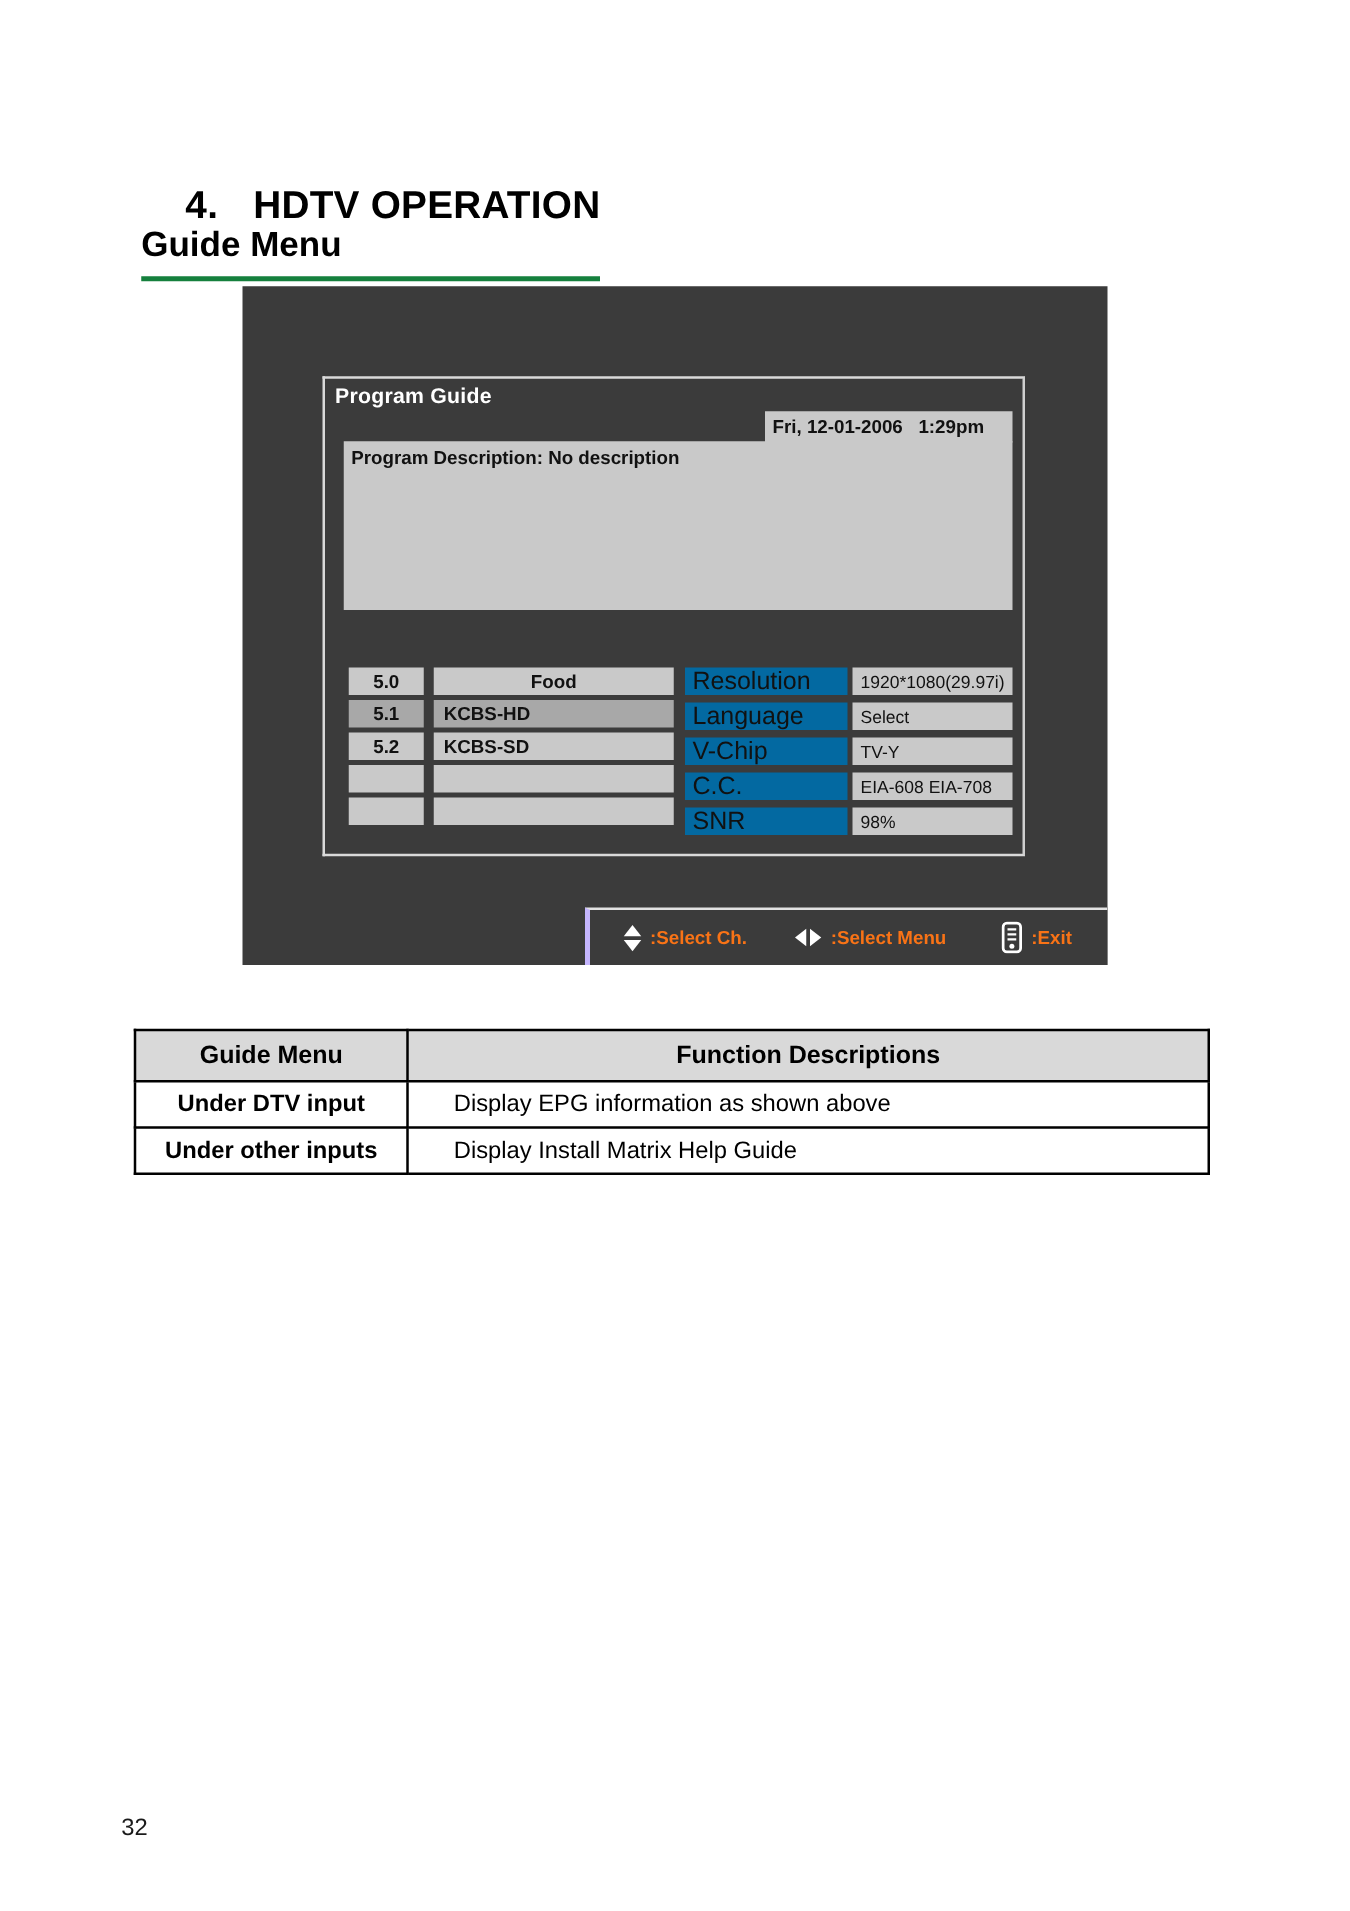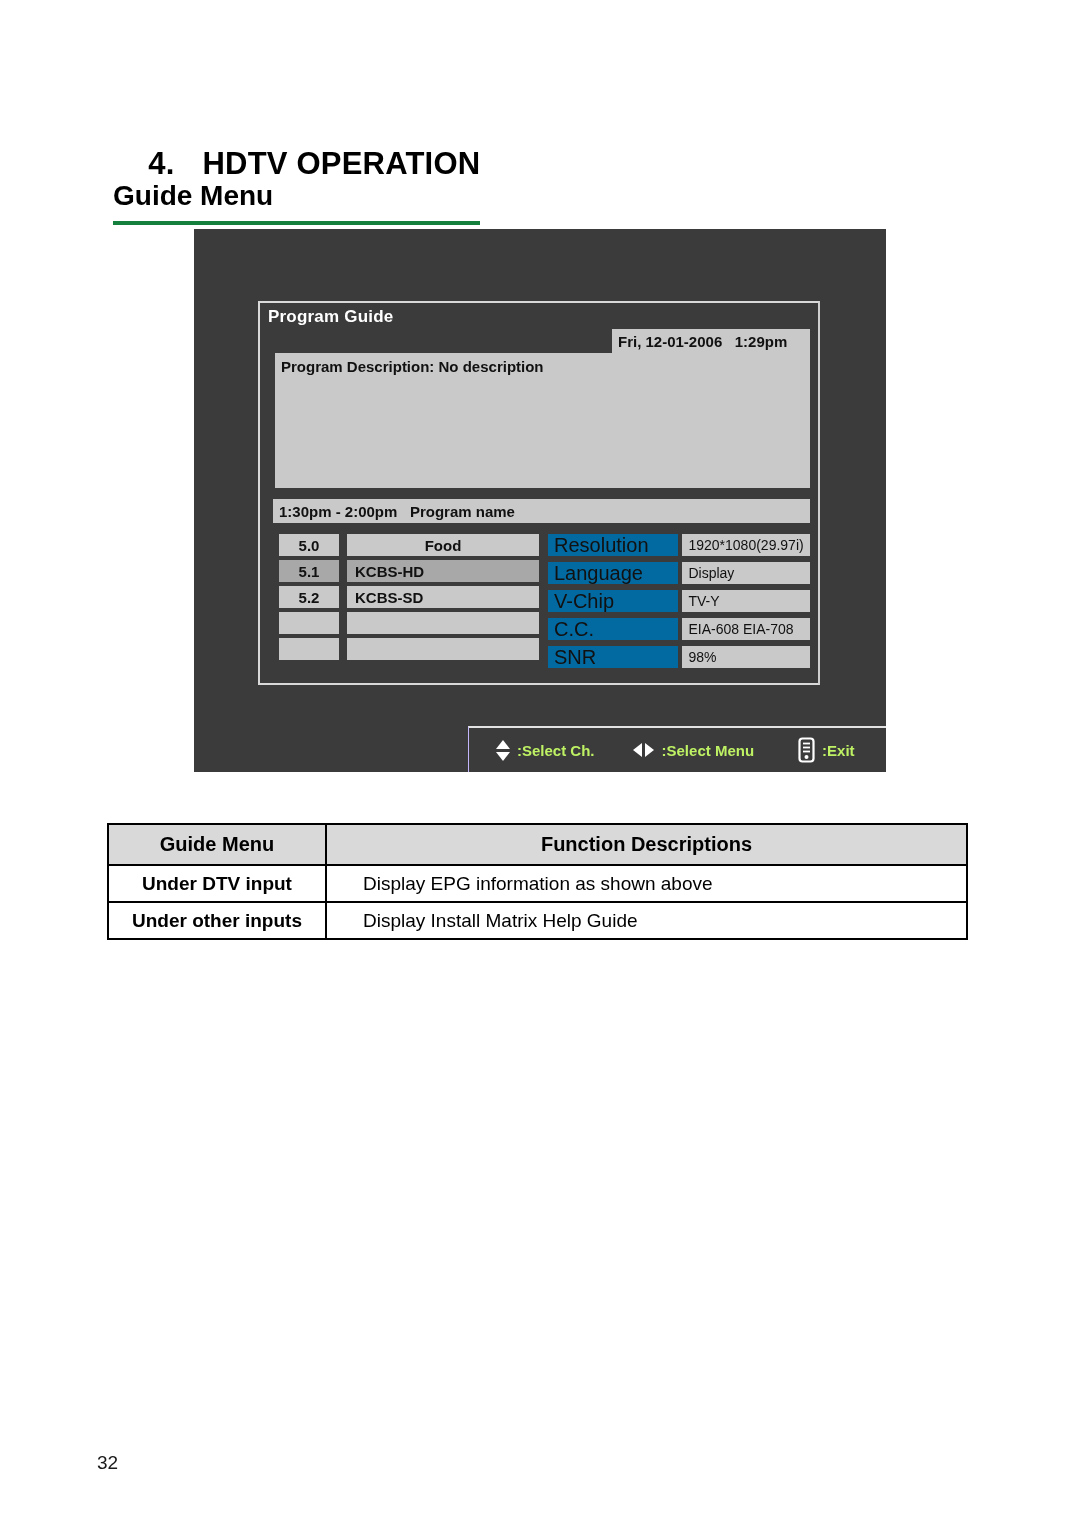--- a/index.html
+++ b/index.html
@@ -213,25 +213,25 @@
 
   
   .hint-bar {
     position: absolute;
     left: 274px;
     top: 497px;
     width: 418px;
     height: 46px;
     background: #3b3b3b;
     border-top: 2px solid #e2e2e2;
-    border-left: 1px solid #c4b5fd;
-    box-sizing: border-box;
-    display: flex;
-    align-items: center;
-    color: #bef264;
+    border-left: 4px solid #c4b5fd;
+    box-sizing: border-box;
+    display: flex;
+    align-items: center;
+    color: #f97316;
   }
   .hint-item {
     display: flex;
     align-items: center;
     font-size: 15px;
     font-weight: bold;
     white-space: pre;
   }
   .hint-1 { margin-left: 26px; }
   .hint-2 { margin-left: 38px; }
@@ -345,21 +345,20 @@
     <div class="guide-panel">
 
       <div class="panel-title">Program Guide</div>
 
       <div class="datetime-badge">Fri, 12-01-2006   1:29pm</div>
 
       <div class="description-box">
         <div class="description-text">Program Description: No description</div>
       </div>
 
-      <div class="program-bar">1:30pm - 2:00pm   Program name</div>
 
       <div class="channel-list">
         <div class="channel-row">
           <div class="ch-num">5.0</div>
           <div class="ch-name centered">Food</div>
         </div>
         <div class="channel-row selected">
           <div class="ch-num">5.1</div>
           <div class="ch-name">KCBS-HD</div>
         </div>
@@ -377,21 +376,21 @@
         </div>
       </div>
 
       <div class="info-table">
         <div class="info-row">
           <div class="info-label">Resolution</div>
           <div class="info-value">1920*1080(29.97i)</div>
         </div>
         <div class="info-row">
           <div class="info-label">Language</div>
-          <div class="info-value">Display</div>
+          <div class="info-value">Select</div>
         </div>
         <div class="info-row">
           <div class="info-label">V-Chip</div>
           <div class="info-value">TV-Y</div>
         </div>
         <div class="info-row">
           <div class="info-label">C.C.</div>
           <div class="info-value">EIA-608 EIA-708</div>
         </div>
         <div class="info-row">

